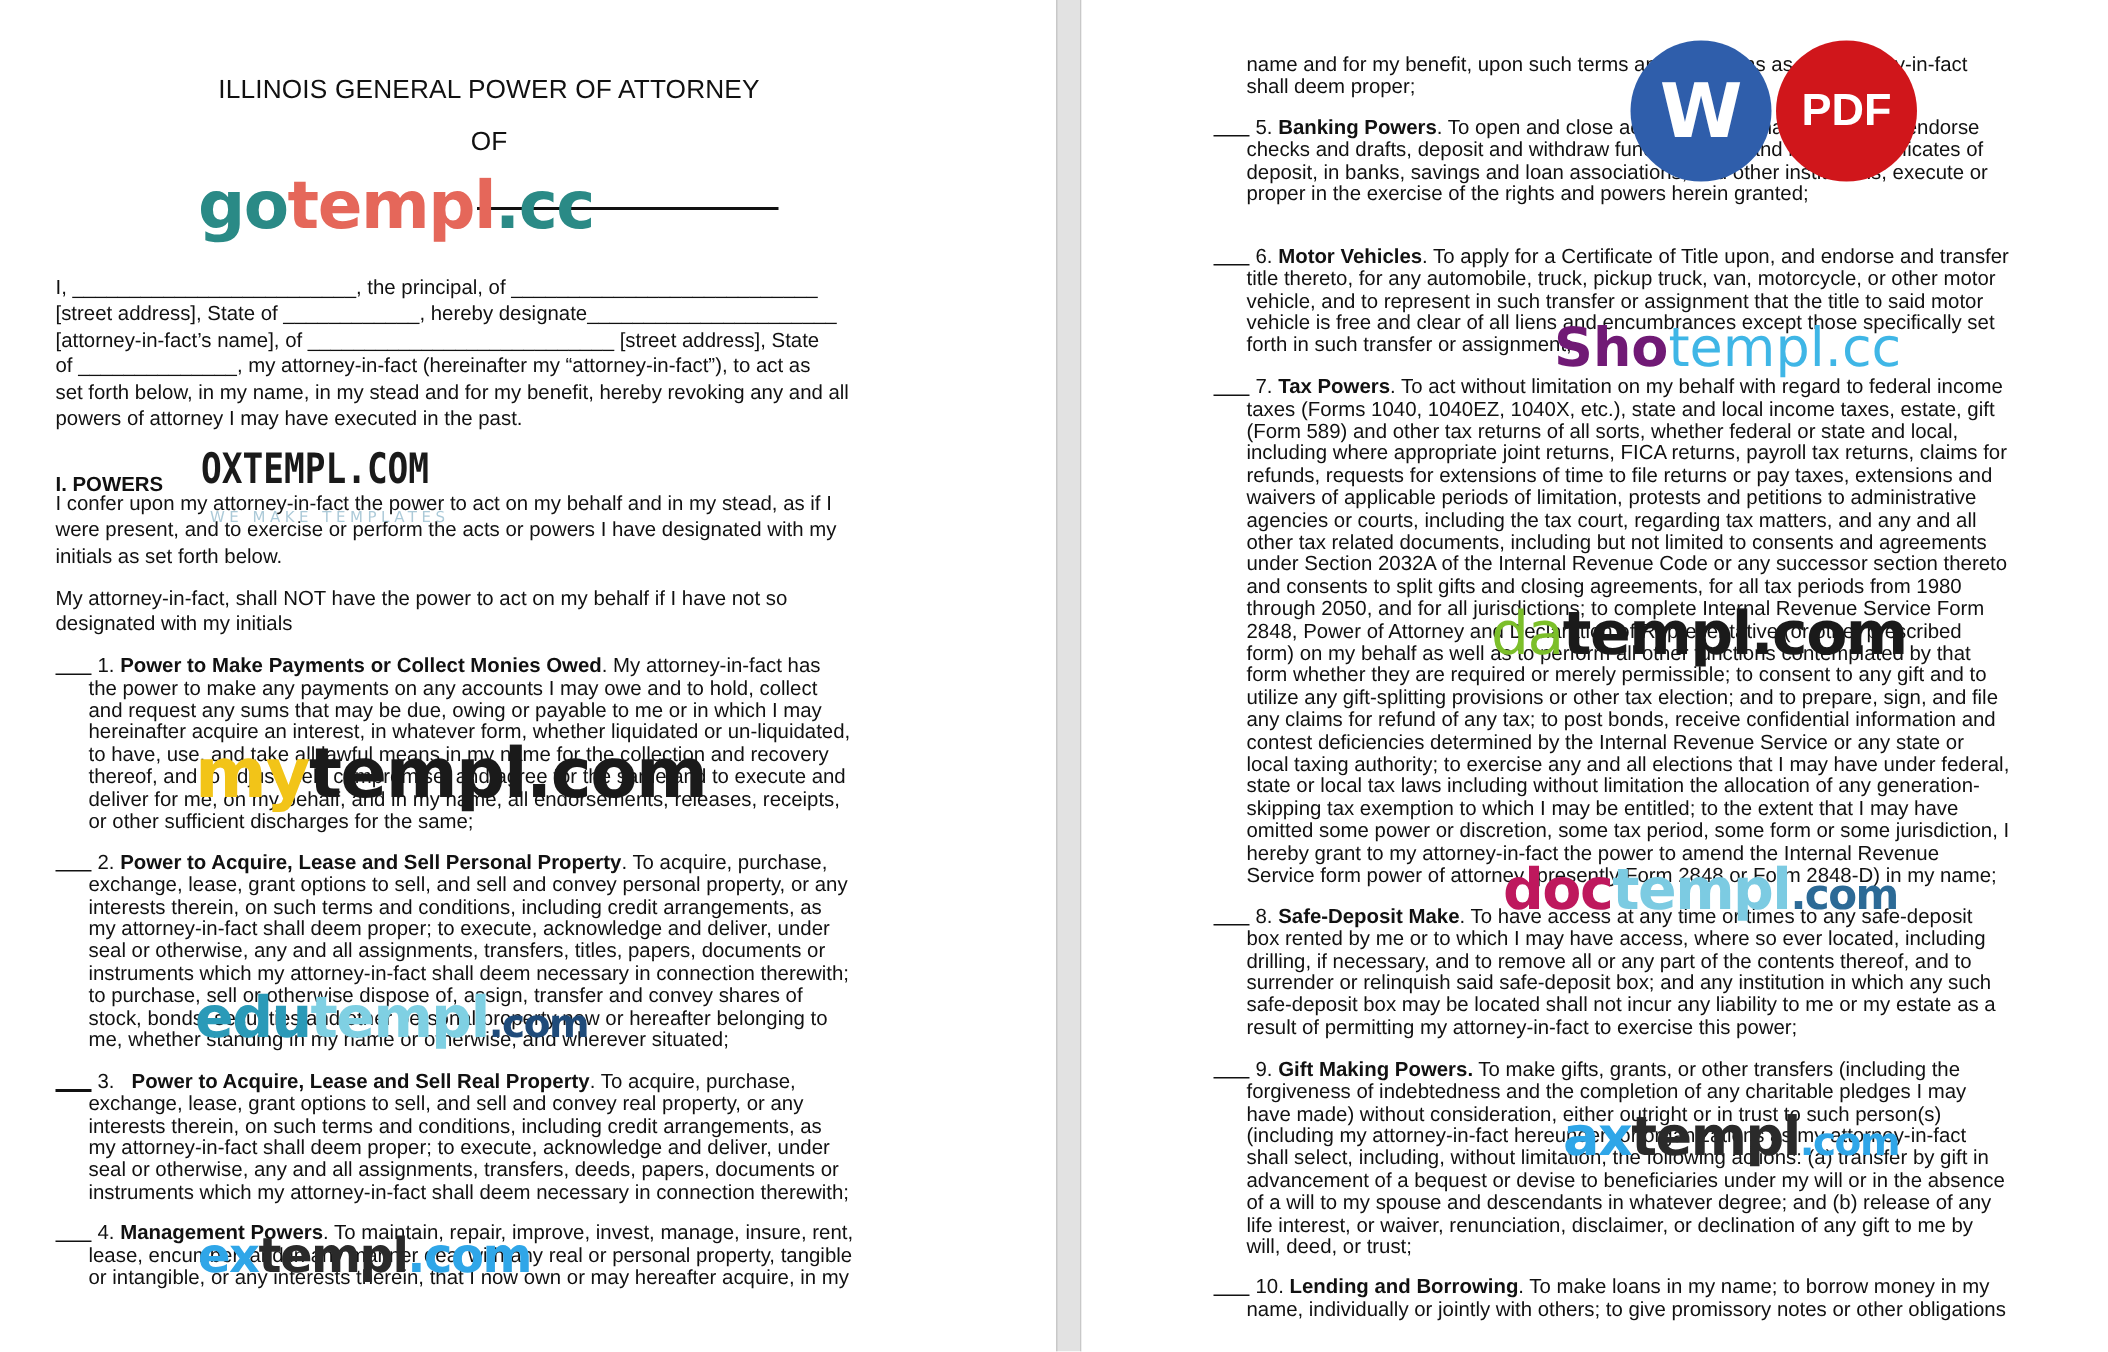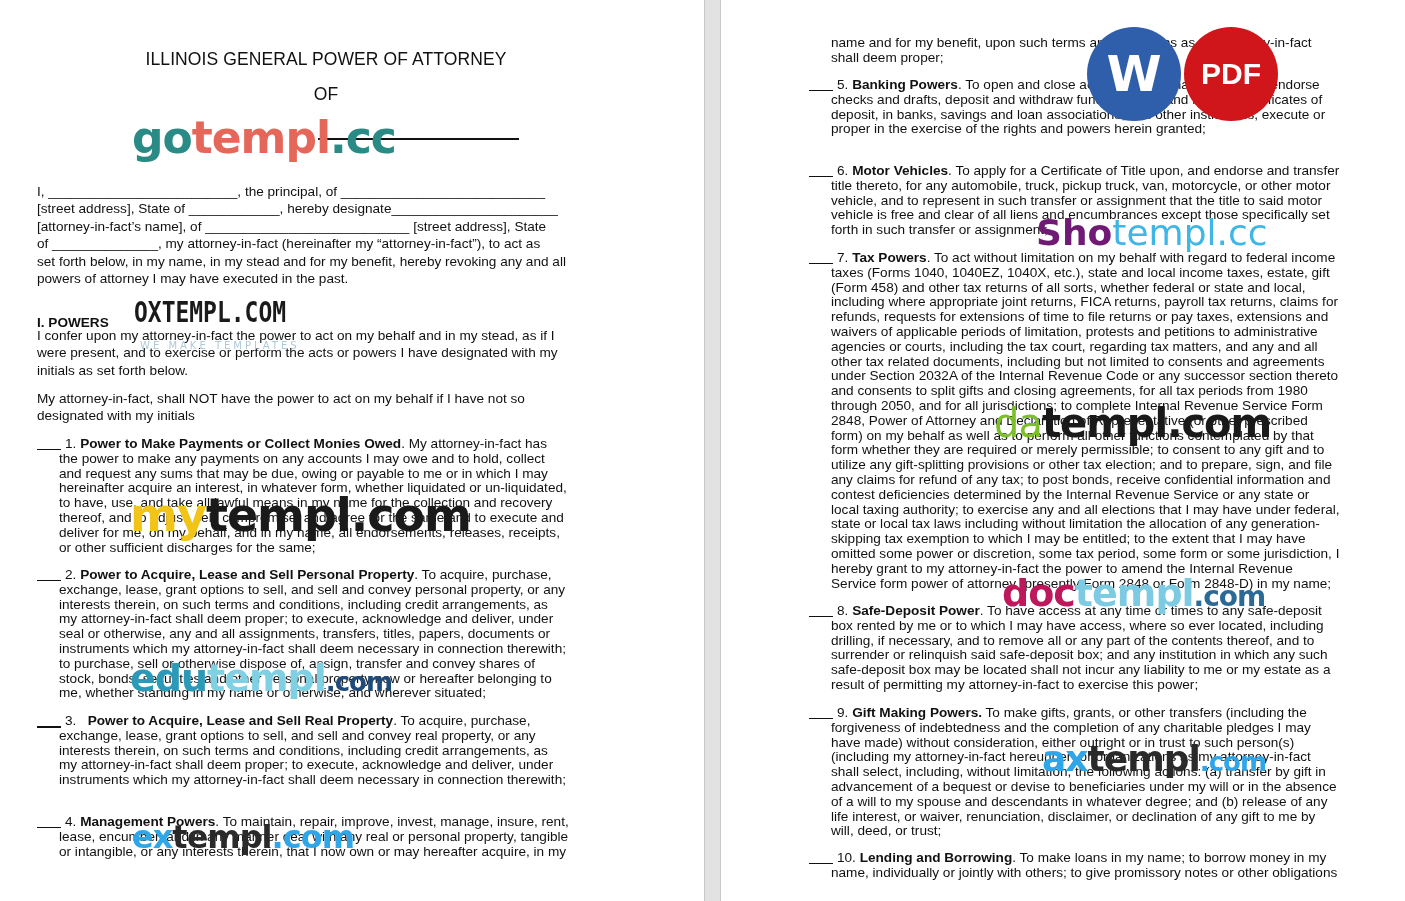--- a/index.html
+++ b/index.html
@@ -119,20 +119,21 @@
     <span class="ln">stock, bonds, securities and other personal property now or hereafter belonging to</span>
     <span class="ln">me, whether standing in my name or otherwise, and wherever situated;</span>
   </div>
 
   <div class="item" style="left:37px; top:714px;">
     <span class="blank thick"></span>
     <span class="ln first"><span>3.</span>&nbsp;&nbsp; <b>Power to Acquire, Lease and Sell Real Property</b><span>. To acquire, purchase,</span></span>
     <span class="ln">exchange, lease, grant options to sell, and sell and convey real property, or any</span>
     <span class="ln">interests therein, on such terms and conditions, including credit arrangements, as</span>
     <span class="ln">my attorney-in-fact shall deem proper; to execute, acknowledge and deliver, under</span>
+    <span class="ln">seal or otherwise, any and all assignments, transfers, deeds, papers, documents or</span>
     <span class="ln">instruments which my attorney-in-fact shall deem necessary in connection therewith;</span>
   </div>
 
   <div class="item" style="left:37px; top:815px;">
     <span class="blank"></span>
     <span class="ln first"><span>4.</span> <b>Management Powers</b><span>. To maintain, repair, improve, invest, manage, insure, rent,</span></span>
     <span class="ln">lease, encumber, and in any manner deal with any real or personal property, tangible</span>
     <span class="ln">or intangible, or any interests therein, that I now own or may hereafter acquire, in my</span>
   </div>
 
@@ -166,21 +167,21 @@
     <span class="ln">title thereto, for any automobile, truck, pickup truck, van, motorcycle, or other motor</span>
     <span class="ln">vehicle, and to represent in such transfer or assignment that the title to said motor</span>
     <span class="ln">vehicle is free and clear of all liens and encumbrances except those specifically set</span>
     <span class="ln">forth in such transfer or assignment;</span>
   </div>
 
   <div class="item" style="left:88px; top:251px;">
     <span class="blank"></span>
     <span class="ln first"><span>7.</span> <b>Tax Powers</b><span>. To act without limitation on my behalf with regard to federal income</span></span>
     <span class="ln">taxes (Forms 1040, 1040EZ, 1040X, etc.), state and local income taxes, estate, gift</span>
-    <span class="ln">(Form 458) and other tax returns of all sorts, whether federal or state and local,</span>
+    <span class="ln">(Form 589) and other tax returns of all sorts, whether federal or state and local,</span>
     <span class="ln">including where appropriate joint returns, FICA returns, payroll tax returns, claims for</span>
     <span class="ln">refunds, requests for extensions of time to file returns or pay taxes, extensions and</span>
     <span class="ln">waivers of applicable periods of limitation, protests and petitions to administrative</span>
     <span class="ln">agencies or courts, including the tax court, regarding tax matters, and any and all</span>
     <span class="ln">other tax related documents, including but not limited to consents and agreements</span>
     <span class="ln">under Section 2032A of the Internal Revenue Code or any successor section thereto</span>
     <span class="ln">and consents to split gifts and closing agreements, for all tax periods from 1980</span>
     <span class="ln">through 2050, and for all jurisdictions; to complete Internal Revenue Service Form</span>
     <span class="ln">2848, Power of Attorney and Declaration of Representative (or other prescribed</span>
     <span class="ln">form) on my behalf as well as to perform all other functions contemplated by that</span>
@@ -191,21 +192,21 @@
     <span class="ln">local taxing authority; to exercise any and all elections that I may have under federal,</span>
     <span class="ln">state or local tax laws including without limitation the allocation of any generation-</span>
     <span class="ln">skipping tax exemption to which I may be entitled; to the extent that I may have</span>
     <span class="ln">omitted some power or discretion, some tax period, some form or some jurisdiction, I</span>
     <span class="ln">hereby grant to my attorney-in-fact the power to amend the Internal Revenue</span>
     <span class="ln">Service form power of attorney (presently Form 2848 or Form 2848-D) in my name;</span>
   </div>
 
   <div class="item" style="left:88px; top:604px;">
     <span class="blank"></span>
-    <span class="ln first"><span>8.</span> <b>Safe-Deposit Power</b><span>. To have access at any time or times to any safe-deposit</span></span>
+    <span class="ln first"><span>8.</span> <b>Safe-Deposit Make</b><span>. To have access at any time or times to any safe-deposit</span></span>
     <span class="ln">box rented by me or to which I may have access, where so ever located, including</span>
     <span class="ln">drilling, if necessary, and to remove all or any part of the contents thereof, and to</span>
     <span class="ln">surrender or relinquish said safe-deposit box; and any institution in which any such</span>
     <span class="ln">safe-deposit box may be located shall not incur any liability to me or my estate as a</span>
     <span class="ln">result of permitting my attorney-in-fact to exercise this power;</span>
   </div>
 
   <div class="item" style="left:88px; top:706px;">
     <span class="blank"></span>
     <span class="ln first"><span>9.</span> <b>Gift Making Powers.</b><span> To make gifts, grants, or other transfers (including the</span></span>

